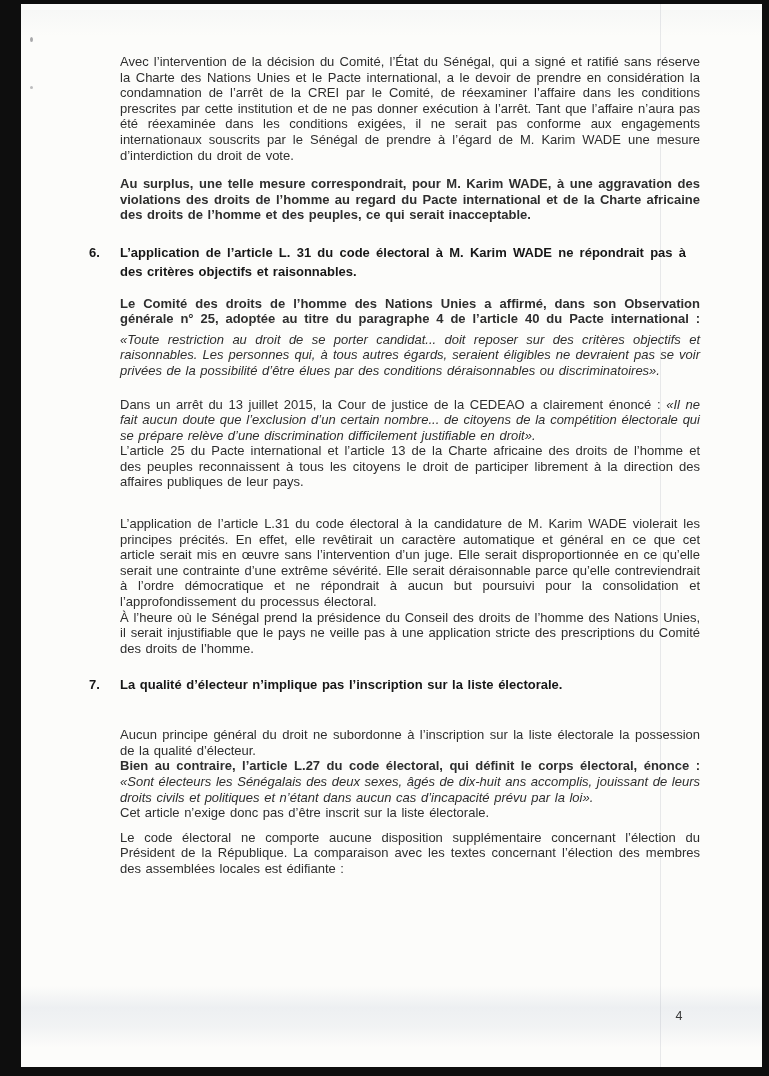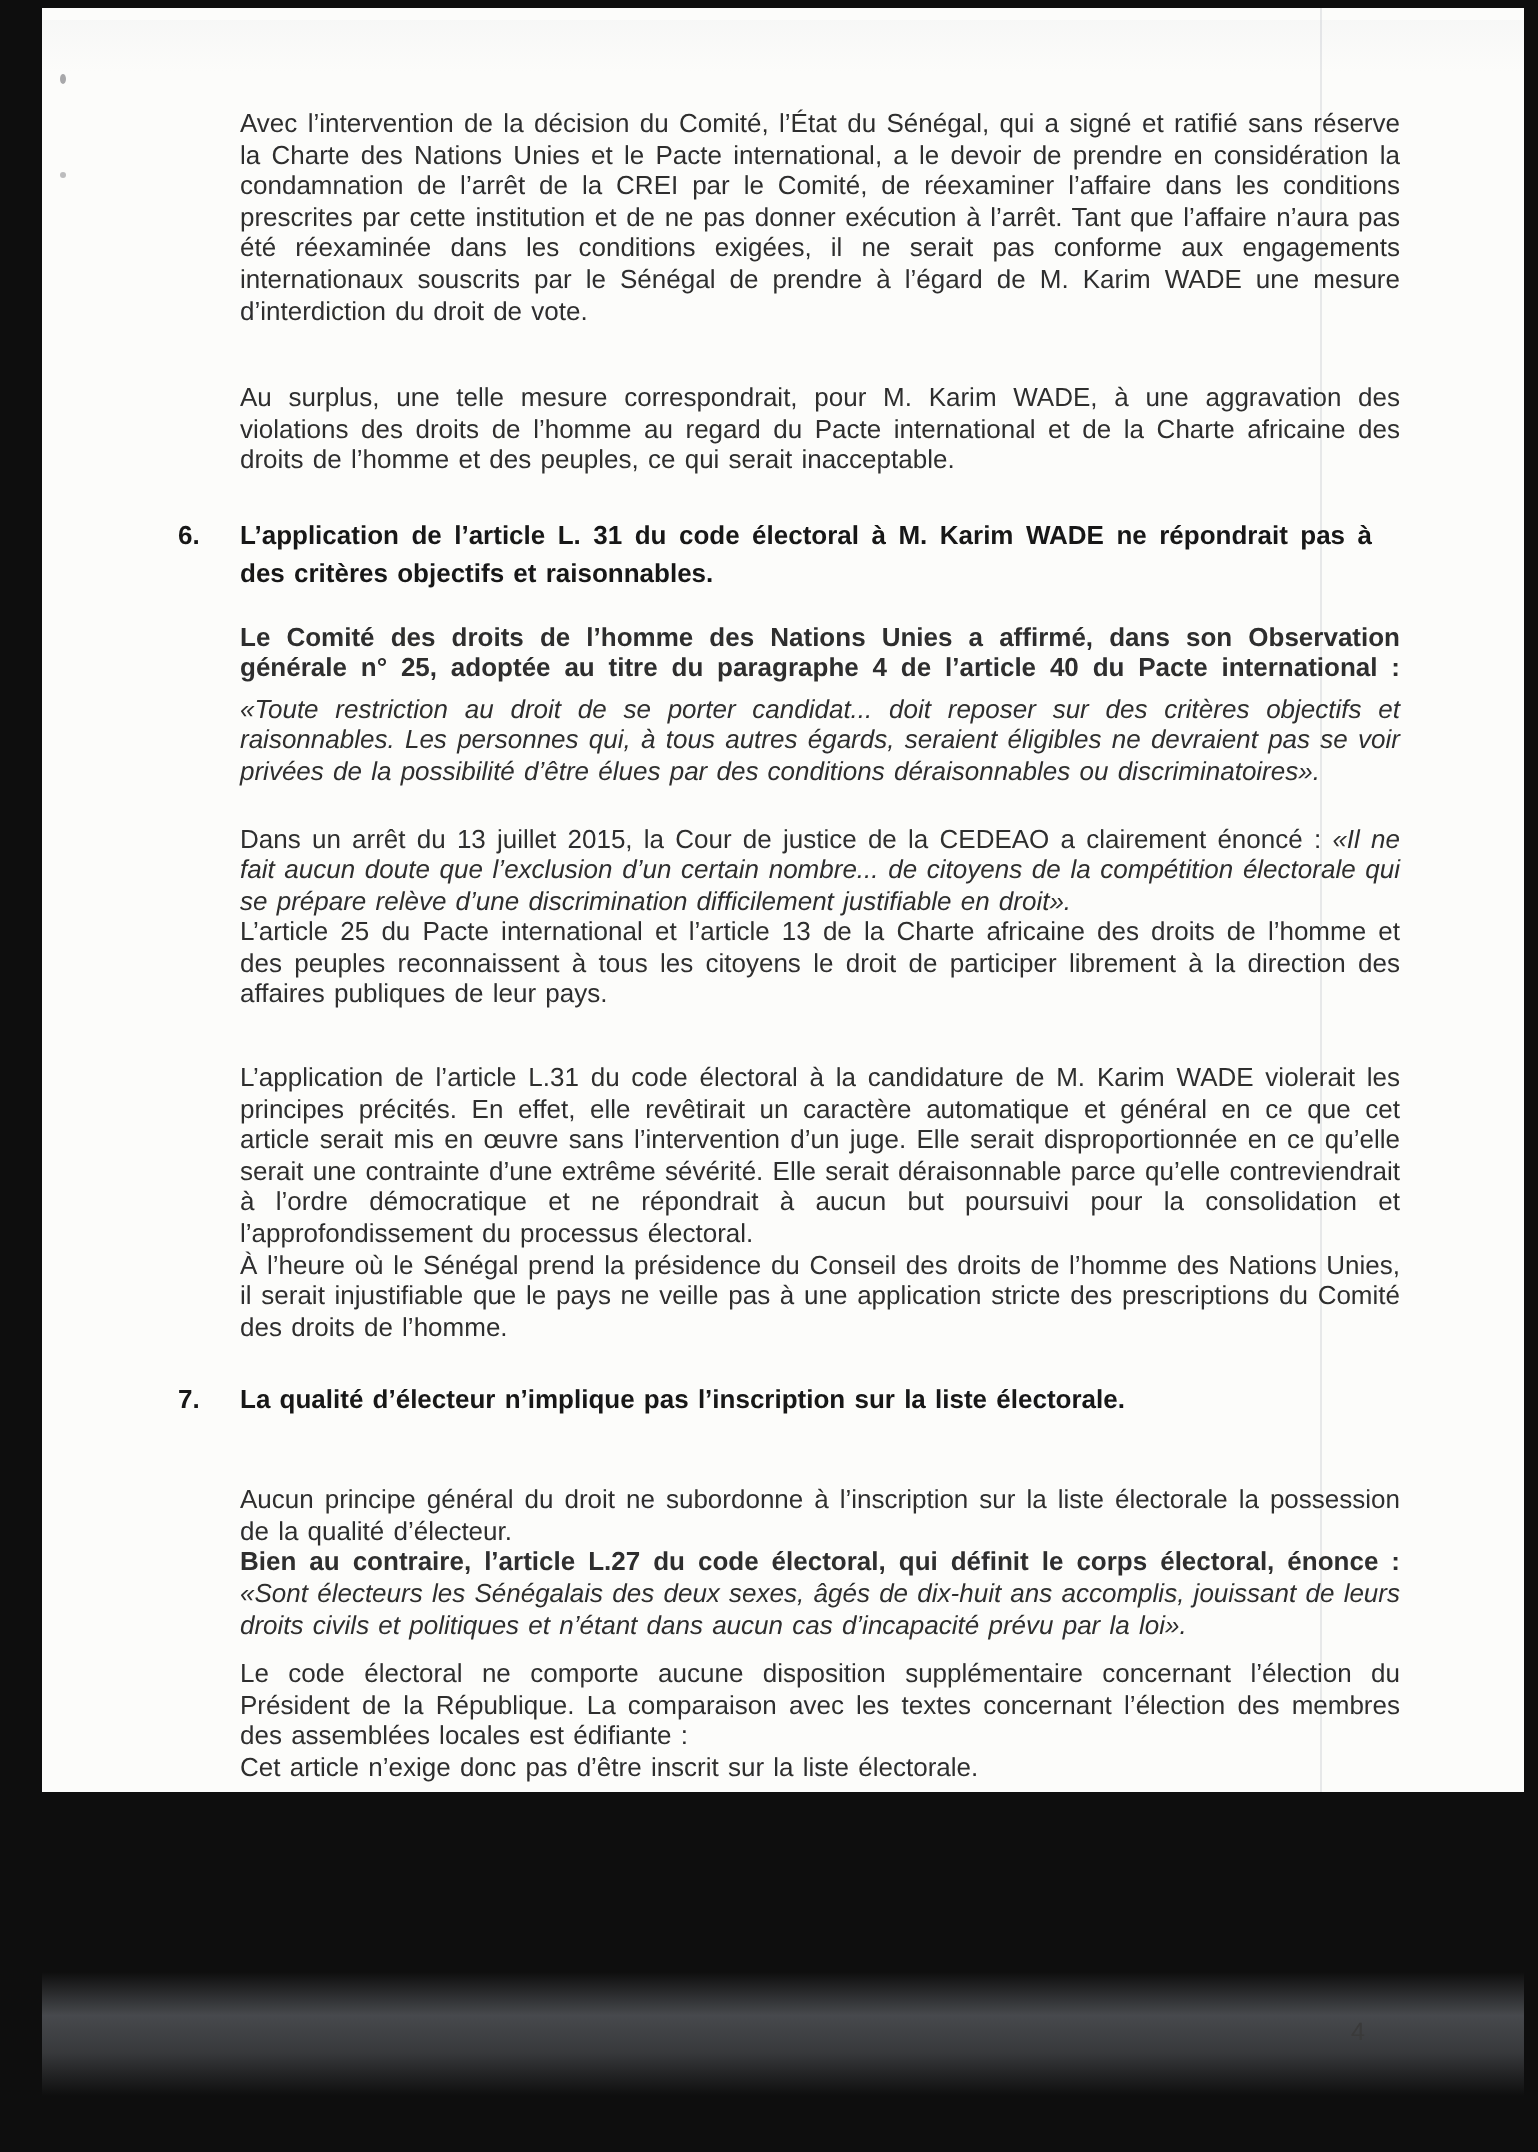--- a/index.html
+++ b/index.html
@@ -13,21 +13,21 @@
     background: #0e0e0e;
     overflow: hidden;
   }
 
   
   .page {
     position: absolute;
     left: 21px;
     top: 4px;
     width: 741px;
-    height: 892px;
+    height: 1063px;
     background: #fcfcfa;
   }
 
   
   .scan-line {
     position: absolute;
     left: 639px;
     top: 0;
     width: 1px;
     height: 100%;
@@ -108,31 +108,31 @@
 <div class="screen">
   <div class="page">
     <div class="scan-band-top"></div>
     <div class="scan-band-bottom"></div>
     <div class="scan-line"></div>
     <div class="speck s1"></div>
     <div class="speck s2"></div>
 
     <div class="content">
         <div class="block para"><span>Avec l’intervention de la décision du Comité, l’État du Sénégal, qui a signé et ratifié sans réserve la Charte des Nations Unies et le Pacte international, a le devoir de prendre en considération la condamnation de l’arrêt de la CREI par le Comité, de réexaminer l’affaire dans les conditions prescrites par cette institution et de ne pas donner exécution à l’arrêt. Tant que l’affaire n’aura pas été réexaminée dans les conditions exigées, il ne serait pas conforme aux engagements internationaux souscrits par le Sénégal de prendre à l’égard de M. Karim WADE une mesure d’interdiction du droit de vote.</span></div>
-        <div class="block para" style="margin-top: 28px;"><span>Au surplus, une telle mesure correspondrait, pour M. Karim WADE, à une aggravation des violations des droits de l’homme au regard du Pacte international et de la Charte africaine des droits de l’homme et des peuples, ce qui serait inacceptable.</span></div>
+        <div class="block para" style="margin-top: 13px; font-weight: bold;"><span>Au surplus, une telle mesure correspondrait, pour M. Karim WADE, à une aggravation des violations des droits de l’homme au regard du Pacte international et de la Charte africaine des droits de l’homme et des peuples, ce qui serait inacceptable.</span></div>
         <div class="block heading" style="margin-top: 21px;"><span class="hnum">6.</span><span>L’application de l’article L. 31 du code électoral à M. Karim WADE ne répondrait pas à des critères objectifs et raisonnables.</span></div>
         <div class="block para fill" style="margin-top: 14px;"><span>Le Comité des droits de l’homme des Nations Unies a affirmé, dans son Observation générale n° 25, adoptée au titre du paragraphe 4 de l’article 40 du Pacte international :</span></div>
         <div class="block para" style="margin-top: 5px;"><span class="i">«Toute restriction au droit de se porter candidat... doit reposer sur des critères objectifs et raisonnables. Les personnes qui, à tous autres égards, seraient éligibles ne devraient pas se voir privées de la possibilité d’être élues par des conditions déraisonnables ou discriminatoires».</span></div>
         <div class="block para" style="margin-top: 18px;"><span>Dans un arrêt du 13 juillet 2015, la Cour de justice de la CEDEAO a clairement énoncé : </span><span class="i">«Il ne fait aucun doute que l’exclusion d’un certain nombre... de citoyens de la compétition électorale qui se prépare relève d’une discrimination difficilement justifiable en droit».</span></div>
         <div class="block para"><span>L’article 25 du Pacte international et l’article 13 de la Charte africaine des droits de l’homme et des peuples reconnaissent à tous les citoyens le droit de participer librement à la direction des affaires publiques de leur pays.</span></div>
         <div class="block para" style="margin-top: 26px;"><span>L’application de l’article L.31 du code électoral à la candidature de M. Karim WADE violerait les principes précités. En effet, elle revêtirait un caractère automatique et général en ce que cet article serait mis en œuvre sans l’intervention d’un juge. Elle serait disproportionnée en ce qu’elle serait une contrainte d’une extrême sévérité. Elle serait déraisonnable parce qu’elle contreviendrait à l’ordre démocratique et ne répondrait à aucun but poursuivi pour la consolidation et l’approfondissement du processus électoral.</span></div>
         <div class="block para"><span>À l’heure où le Sénégal prend la présidence du Conseil des droits de l’homme des Nations Unies, il serait injustifiable que le pays ne veille pas à une application stricte des prescriptions du Comité des droits de l’homme.</span></div>
         <div class="block heading" style="margin-top: 20px;"><span class="hnum">7.</span><span>La qualité d’électeur n’implique pas l’inscription sur la liste électorale.</span></div>
         <div class="block para" style="margin-top: 32px;"><span>Aucun principe général du droit ne subordonne à l’inscription sur la liste électorale la possession de la qualité d’électeur.</span></div>
         <div class="block para fill"><span>Bien au contraire, l’article L.27 du code électoral, qui définit le corps électoral, énonce :</span></div>
         <div class="block para"><span class="i">«Sont électeurs les Sénégalais des deux sexes, âgés de dix-huit ans accomplis, jouissant de leurs droits civils et politiques et n’étant dans aucun cas d’incapacité prévu par la loi».</span></div>
+        <div class="block para"><span>Cet article n’exige donc pas d’être inscrit sur la liste électorale.</span></div>
         <div class="block para" style="margin-top: 9px;"><span>Le code électoral ne comporte aucune disposition supplémentaire concernant l’élection du Président de la République. La comparaison avec les textes concernant l’élection des membres des assemblées locales est édifiante :</span></div>
-        <div class="block para"><span>Cet article n’exige donc pas d’être inscrit sur la liste électorale.</span></div>
       </div>
 
     <div class="page-number">4</div>
   </div>
 </div>
 
 </body></html>

